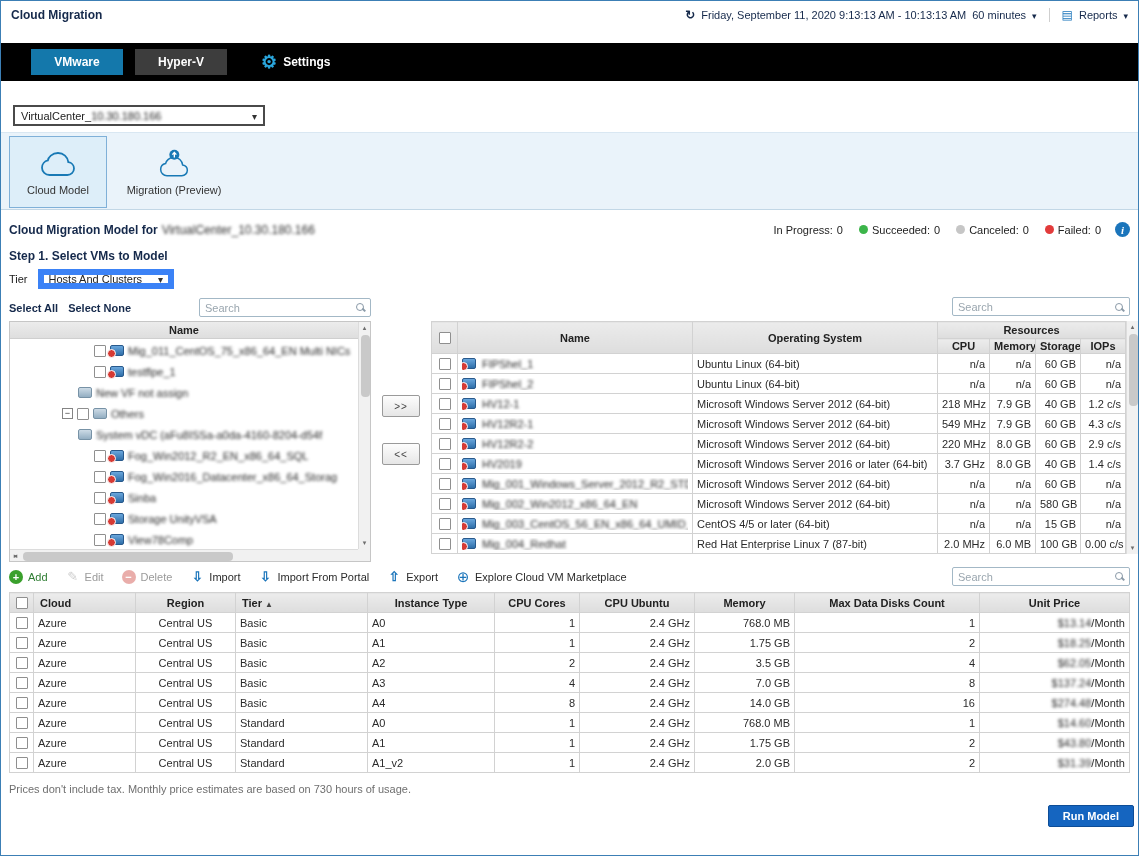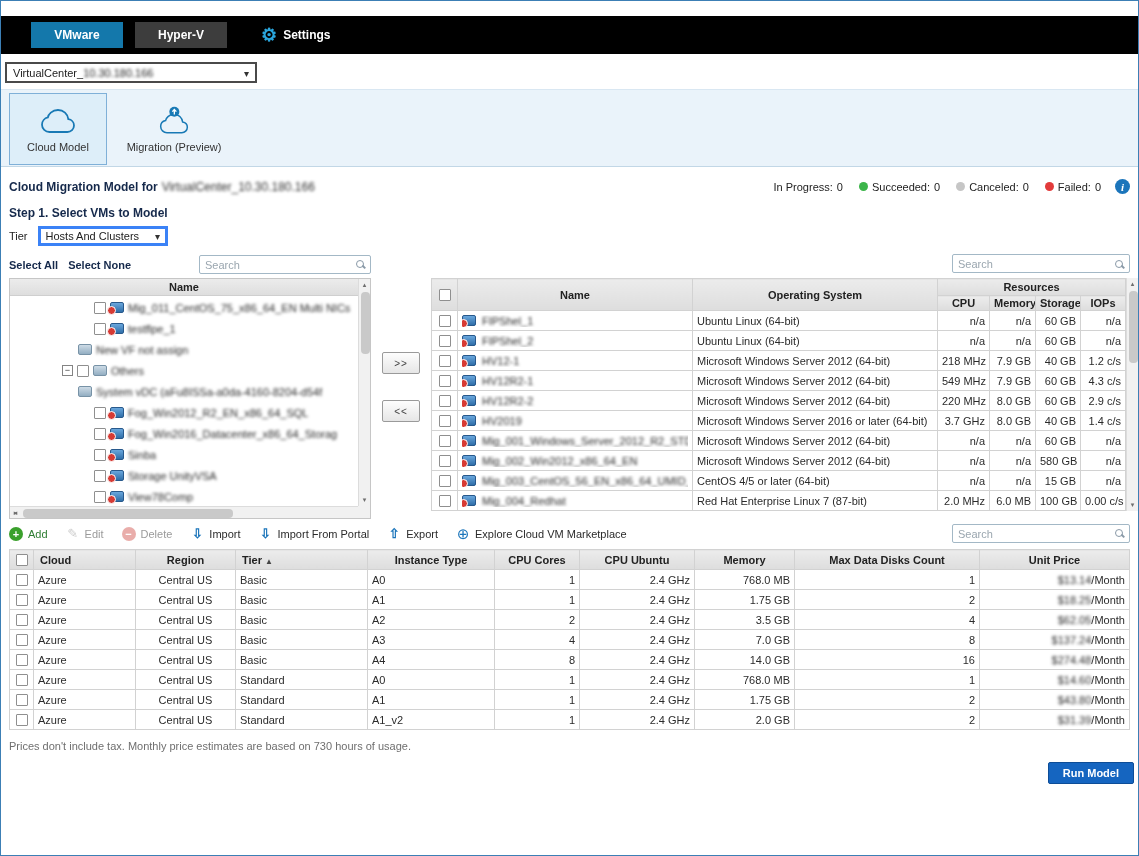--- a/index.html
+++ b/index.html
@@ -20,21 +20,21 @@
   
   .blackbar { height:38px; background:#000; display:flex; align-items:center; padding-left:30px; gap:12px;margin-top:15px; }
   .tab { height:26px; min-width:92px; padding:0 14px; display:flex; align-items:center; justify-content:center;
          color:#fff; font-weight:bold; font-size:12px; cursor:pointer; }
   .tab.active { background:#1478ab; }
   .tab.inactive { background:#3d3d3d; }
   .settings { display:flex; align-items:center; gap:6px; color:#fff; font-weight:bold; font-size:12px; margin-left:22px; cursor:pointer; }
   .ic-gear::before { content:"⚙"; color:#2aa6dd; font-size:18px; line-height:18px; }
 
   
-  .vc-row { padding:8px 4px 6px; }
+  .vc-row { padding:8px 12px 6px;margin-top:16px; }
   .vc-select { width:252px; height:21px; border:2px solid #4a4a4a; background:#fff; display:flex; align-items:center;
                justify-content:space-between; padding:0 6px; cursor:pointer; }
   .ic-caret-dark::before { content:"▾"; font-size:10px; color:#333; }
   .blur { filter: blur(1.6px); }
 
   
   .mode-band { height:78px; background:#eaf3fa; border-top:1px solid #d9e7f2; border-bottom:1px solid #c2d7e6;
                display:flex; gap:18px; padding:3px 8px 0; }
   .mode-card { width:98px; height:72px; display:flex; flex-direction:column; align-items:center; justify-content:center;
                gap:5px; color:#333; cursor:pointer; }
@@ -49,21 +49,21 @@
   .status { display:inline-flex; align-items:center; gap:4px; color:#222; }
   .dot { width:9px; height:9px; border-radius:50%; display:inline-block; }
   .info-i { width:15px; height:15px; border-radius:50%; background:#1b75bb; color:#fff; display:flex;
             align-items:center; justify-content:center; margin-left:14px; cursor:pointer; }
   .info-i::before { content:"i"; font-family:"Liberation Serif", serif; font-style:italic; font-weight:bold; font-size:11px; }
 
   .step-title { font-weight:bold; font-size:12px; color:#15294b; padding:12px 8px 6px; }
 
   
   .tier-row { display:flex; align-items:center; gap:10px; padding:0 8px 8px; }
-  .select-box { border:3px solid #3b82f6; height:20px; background:#fff; display:inline-flex; align-items:center;
+  .select-box { border:6px solid #3b82f6; height:20px; background:#fff; display:inline-flex; align-items:center;
                 gap:16px; padding:0 5px; cursor:pointer; }
 
   
   .panels { display:flex; padding:0 8px; align-items:flex-start; }
   .left-panel { width:362px; flex:none; }
   .lp-top { display:flex; align-items:center; gap:10px; height:21px; margin-bottom:3px; }
   .link { font-weight:bold; color:#15294b; cursor:pointer; }
   .search { position:relative; width:172px; margin-left:auto; }
   .search input { width:100%; height:19px; border:1px solid #a3b8c6; border-radius:2px; font-family:inherit;
                   font-size:11px; padding:0 18px 0 5px; color:#333; outline:none; }
@@ -145,20 +145,33 @@
   .footnote { padding:10px 8px 4px; color:#6f6f6f; }
   .run-row { display:flex; justify-content:flex-end; padding:6px 4px; }
   .run-btn { background:#1565c0; border:1px solid #0d4d97; color:#fff; font-family:inherit; font-weight:bold;
              font-size:11px; padding:4px 14px; border-radius:2px; cursor:pointer; }
 </style>
 </head>
 <body>
 
 <div class="page">
 
+  <div class="topbar">
+    <span class="topbar-title">Cloud Migration</span>
+    <div class="topbar-right">
+      <span class="ic-clock"></span>
+      <span>Friday, September 11, 2020 9:13:13 AM - 10:13:13 AM</span>
+      <span>60 minutes</span>
+      <span class="ic-caret"></span>
+      <span class="vdiv"></span>
+      <span class="ic-report"></span>
+      <span>Reports</span>
+      <span class="ic-caret"></span>
+    </div>
+  </div>
 
   <div class="blackbar">
     <div class="tab active">VMware</div>
     <div class="tab inactive">Hyper-V</div>
     <div class="settings">
       <span class="ic-gear"></span>
       <span>Settings</span>
     </div>
   </div>
 

